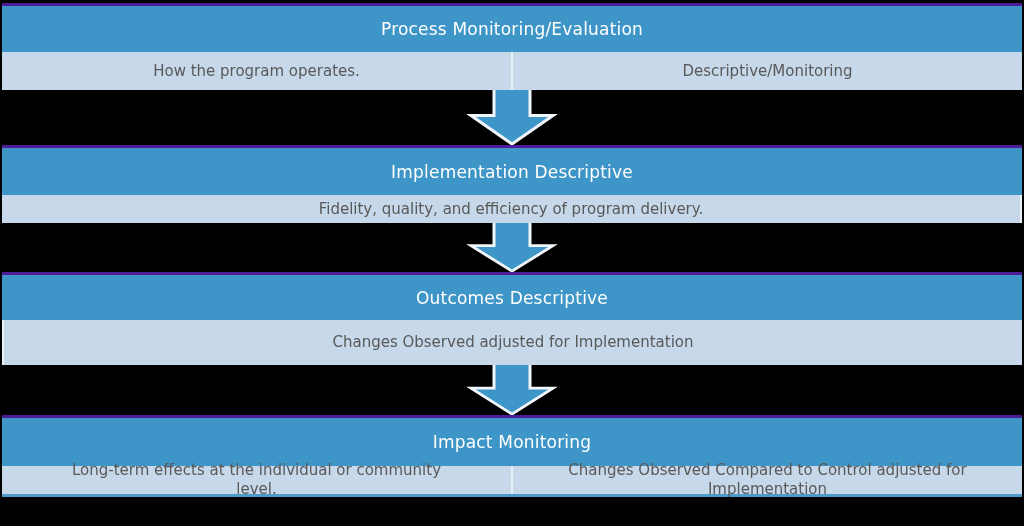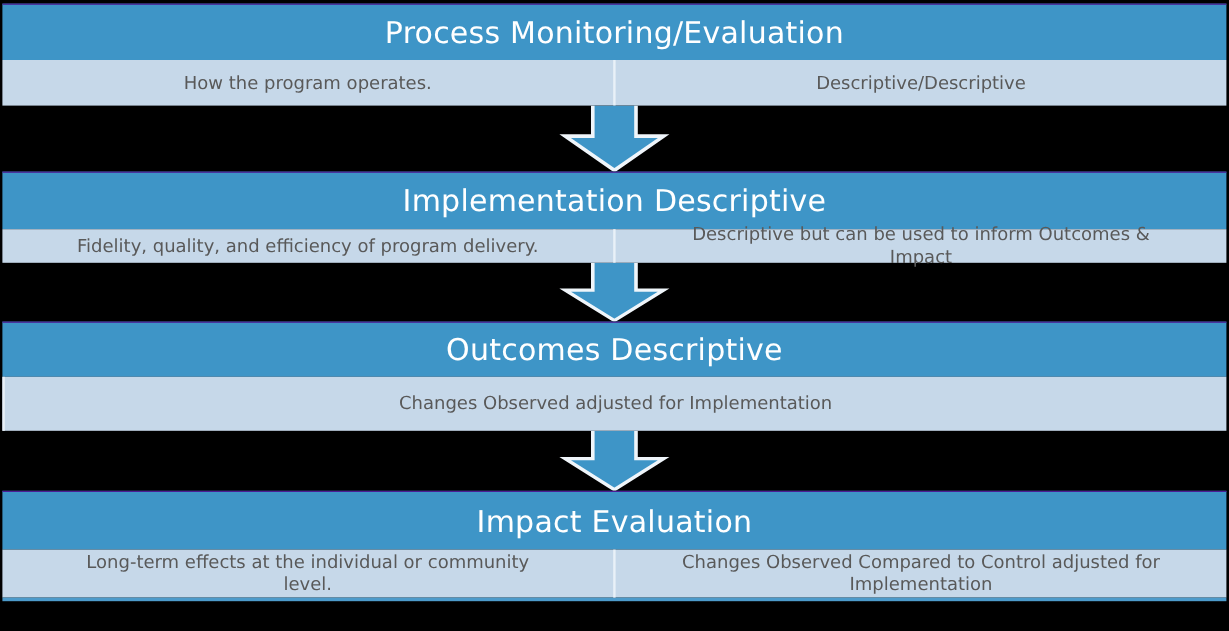--- a/index.html
+++ b/index.html
@@ -6,26 +6,26 @@
   body{
     width:1024px;height:526px;overflow:hidden;
     background:#000000;
     font-family:"DejaVu Sans","Liberation Sans",sans-serif;
   }
   .stage{padding:3px 2px 0 2px;}
   .sec{display:block;}
   .hdr{
     background:#3E95C7;color:#FFFFFF;
     display:flex;align-items:center;justify-content:center;
-    font-size:25px;letter-spacing:0.2px;
-    border-top:1px solid #4c1d95;
+    font-size:17px;letter-spacing:0.2px;
+    border-top:3px solid #4c1d95;
   }
   .h1{height:46px}.h2{height:47px}.h3{height:45px}.h4{height:48px}
   .row{background:#C6D8E9;display:flex;align-items:stretch;}
-  .r1{height:38px}.r2{height:28px}.r3{height:45px}.r4{height:40px}
+  .r1{height:38px}.r2{height:28px}.r3{height:45px}.r4{height:28px}
   .cell{
     flex:1 1 0;display:flex;align-items:center;justify-content:center;
     color:#595959;font-size:15px;text-align:center;line-height:1.25;
   }
   .divider{width:2px;background:#E9F1F8;}
   .txt{display:inline-block;max-width:490px;}
   .w430 .txt{max-width:430px}
   .w400 .txt{max-width:400px}
   .w440 .txt{max-width:440px}
   .gap{display:flex;justify-content:center;overflow:hidden;}
@@ -39,41 +39,38 @@
 <div class="stage">
 
   <section class="sec">
     <div class="hdr h1">Process Monitoring/Evaluation</div>
     <div class="row r1">
       <div class="cell">
         <span class="txt">How the program operates.</span>
       </div>
       <div class="divider"></div>
       <div class="cell">
-        <span class="txt">Descriptive/Descriptive</span>
+        <span class="txt">Descriptive/Monitoring</span>
       </div>
     </div>
   </section>
 
   <div class="gap g1">
     <svg width="96" height="100%" viewBox="0 0 96 54" preserveAspectRatio="none">
       <polygon points="30,-4 66,-4 66,25 89,25 48,53 7,25 30,25" fill="#3E95C7" stroke="#EFF5FA" stroke-width="3" stroke-linejoin="miter"></polygon>
     </svg>
   </div>
 
   <section class="sec">
     <div class="hdr h2">Implementation Descriptive</div>
     <div class="row r2">
       <div class="cell">
         <span class="txt">Fidelity, quality, and efficiency of program delivery.</span>
       </div>
       <div class="divider"></div>
-      <div class="cell w430">
-        <span class="txt">Descriptive but can be used to inform Outcomes &amp; Impact</span>
-      </div>
     </div>
   </section>
 
   <div class="gap g2">
     <svg width="96" height="100%" viewBox="0 0 96 54" preserveAspectRatio="none">
       <polygon points="30,-4 66,-4 66,25 89,25 48,53 7,25 30,25" fill="#3E95C7" stroke="#EFF5FA" stroke-width="3" stroke-linejoin="miter"></polygon>
     </svg>
   </div>
 
   <section class="sec">
@@ -86,21 +83,21 @@
     </div>
   </section>
 
   <div class="gap g3">
     <svg width="96" height="100%" viewBox="0 0 96 54" preserveAspectRatio="none">
       <polygon points="30,-4 66,-4 66,25 89,25 48,53 7,25 30,25" fill="#3E95C7" stroke="#EFF5FA" stroke-width="3" stroke-linejoin="miter"></polygon>
     </svg>
   </div>
 
   <section class="sec">
-    <div class="hdr h4">Impact Evaluation</div>
+    <div class="hdr h4">Impact Monitoring</div>
     <div class="row r4">
       <div class="cell w400">
         <span class="txt">Long-term effects at the individual or community level.</span>
       </div>
       <div class="divider"></div>
       <div class="cell w440">
         <span class="txt">Changes Observed Compared to Control adjusted for Implementation</span>
       </div>
     </div>
   </section>

